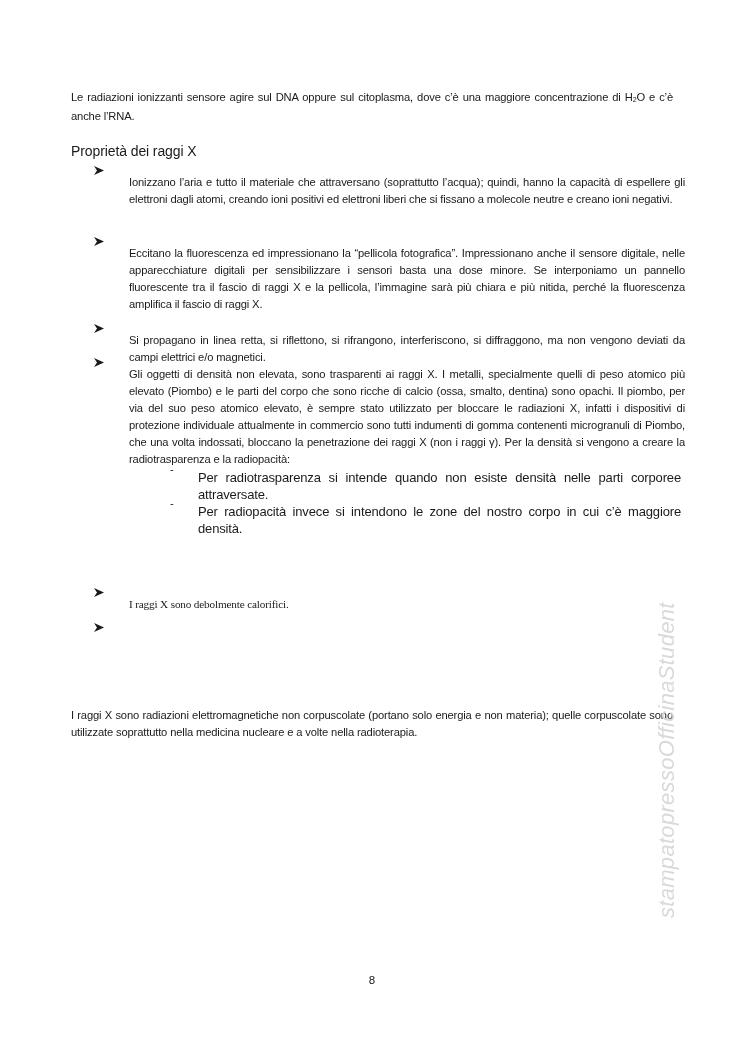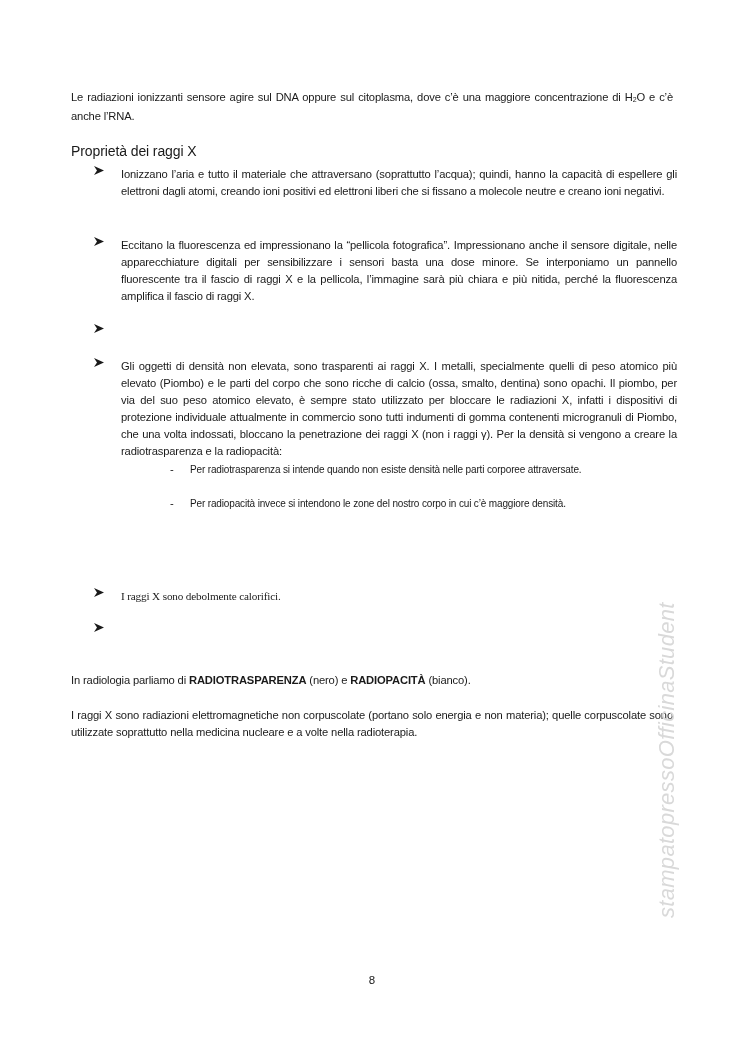--- a/index.html
+++ b/index.html
@@ -49,37 +49,37 @@
     }
     .bullet svg { display: block; margin-top: 4px; }
     .item {
       position: absolute;
       left: 117px;
       width: 556px;
       font-size: 11.2px;
       line-height: 17px;
       text-align: justify;
       letter-spacing: -0.15px;
-      margin: 4px;
+      margin: 12px;
     }
     .dash {
       position: absolute;
       left: 170px;
       font-size: 11.2px;
       line-height: 17px;
     }
     .subitem {
       position: absolute;
       left: 190px;
       width: 483px;
-      font-size: 10px;
+      font-size: 13px;
       line-height: 17px;
       text-align: justify;
       letter-spacing: -0.15px;
-      margin: 0;
+      margin: 8px;
     }
     .sub { font-size: 7px; vertical-align: -1px; }
     b { font-weight: bold; }
     .page-number {
       position: absolute;
       left: 0;
       width: 744px;
       top: 974px;
       text-align: center;
       font-size: 11.5px;
@@ -118,20 +118,21 @@
         <path d="M0 0 L10 4.5 L0 9 L3 4.5 Z" fill="#1a1a1a"></path>
       </svg>
     </span>
   <p class="item" style="top:233px;">Eccitano la fluorescenza ed impressionano la “pellicola fotografica”. Impressionano anche il sensore digitale, nelle apparecchiature digitali per sensibilizzare i sensori basta una dose minore. Se interponiamo un pannello fluorescente tra il fascio di raggi X e la pellicola, l’immagine sarà più chiara e più nitida, perché la fluorescenza amplifica il fascio di raggi X.</p>
 
   <span class="bullet" style="top:320px;">
       <svg width="10" height="9" viewBox="0 0 10 9">
         <path d="M0 0 L10 4.5 L0 9 L3 4.5 Z" fill="#1a1a1a"></path>
       </svg>
     </span>
+  <p class="item" style="top:320px;">Si propagano in linea retta, si riflettono, si rifrangono, interferiscono, si diffraggono, ma non vengono deviati da campi elettrici e/o magnetici.</p>
 
   <span class="bullet" style="top:354px;">
       <svg width="10" height="9" viewBox="0 0 10 9">
         <path d="M0 0 L10 4.5 L0 9 L3 4.5 Z" fill="#1a1a1a"></path>
       </svg>
     </span>
   <p class="item" style="top:354px;">Gli oggetti di densità non elevata, sono trasparenti ai raggi X. I metalli, specialmente quelli di peso atomico più elevato (Piombo) e le parti del corpo che sono ricche di calcio (ossa, smalto, dentina) sono opachi. Il piombo, per via del suo peso atomico elevato, è sempre stato utilizzato per bloccare le radiazioni X, infatti i dispositivi di protezione individuale attualmente in commercio sono tutti indumenti di gomma contenenti microgranuli di Piombo, che una volta indossati, bloccano la penetrazione dei raggi X (non i raggi γ). Per la densità si vengono a creare la radiotrasparenza e la radiopacità:</p>
 
   <span class="dash" style="top:461px;">-</span>
   <p class="subitem" style="top:461px;">Per radiotrasparenza si intende quando non esiste densità nelle parti corporee attraversate.</p>
@@ -146,20 +147,19 @@
       </svg>
     </span>
   <p class="item" style="top:584px;font-family:Liberation Serif, serif;">I raggi X sono debolmente calorifici.</p>
 
   <span class="bullet" style="top:619px;">
       <svg width="10" height="9" viewBox="0 0 10 9">
         <path d="M0 0 L10 4.5 L0 9 L3 4.5 Z" fill="#1a1a1a"></path>
       </svg>
     </span>
 
-  <p class="p" style="top:672px;"><span>In radiologia parliamo di </span><b>RADIOTRASPARENZA</b><span> (nero) e </span><b>RADIOPACITÀ</b><span> (bianco).</span></p>
 
   <p class="p" style="top:707px;">I raggi X sono radiazioni elettromagnetiche non corpuscolate (portano solo energia e non materia); quelle corpuscolate sono utilizzate soprattutto nella medicina nucleare e a volte nella radioterapia.</p>
 
   <div class="watermark">stampatopressoOfficinaStudent</div>
 
   <div class="page-number">8</div>
 </div>
 
 </body></html>

